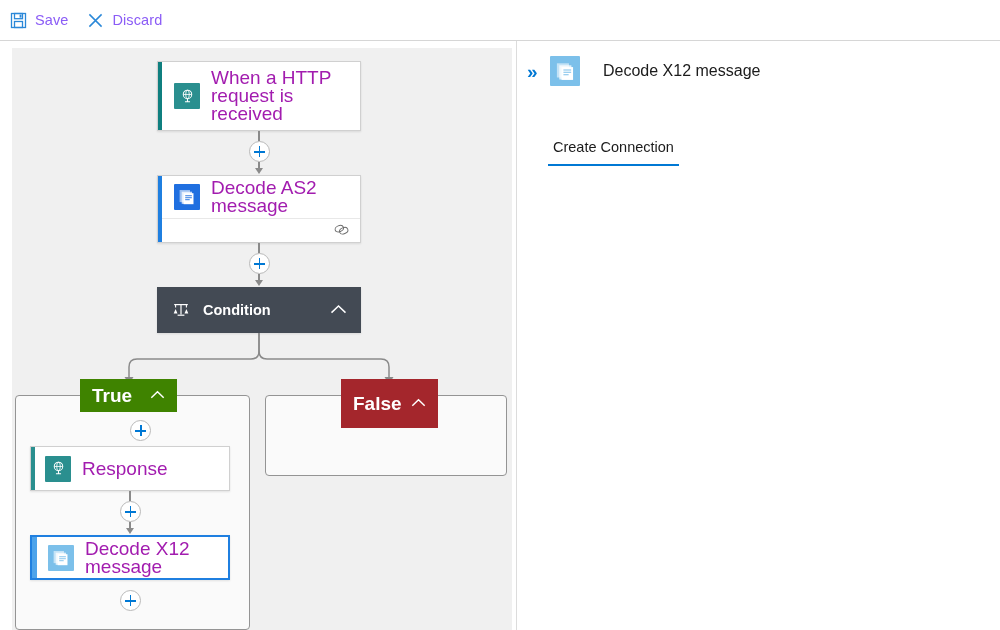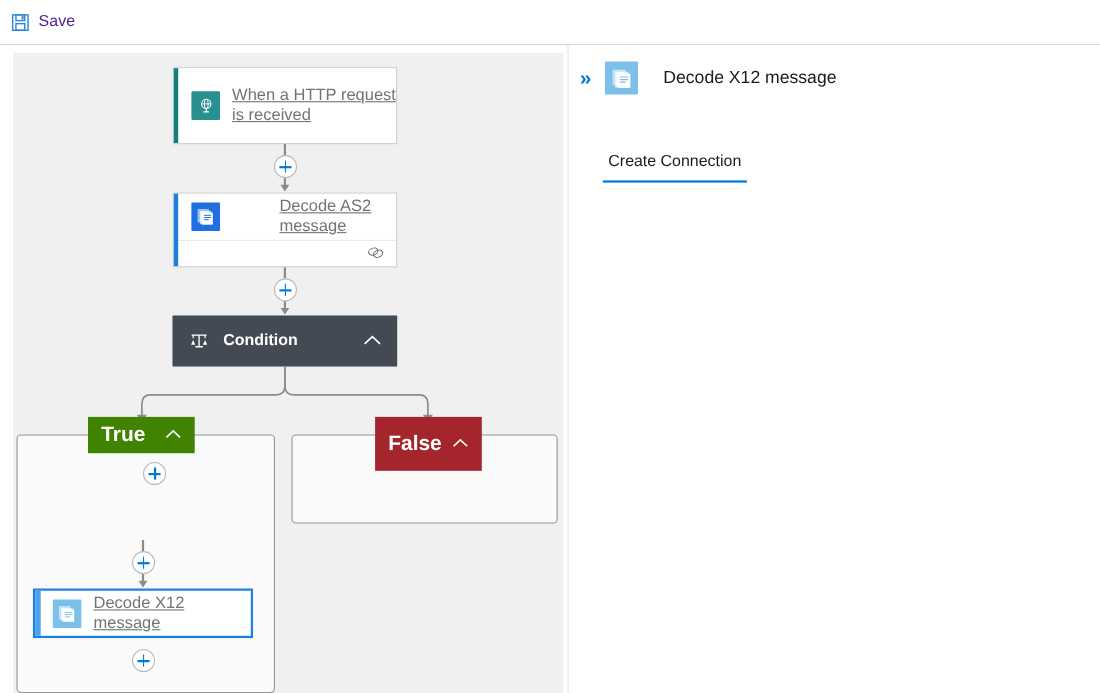--- a/index.html
+++ b/index.html
@@ -15,21 +15,21 @@
   #toolbar{
     position:absolute;left:0;top:0;width:1000px;height:40px;
     background:#ffffff;border-bottom:1px solid #d6d6d6;
     display:flex;align-items:center;
   }
   .tb-item{
     display:flex;align-items:center;height:40px;
     padding:0 9px;cursor:pointer;user-select:none;
   }
   .tb-item .tb-label{
-    font-size:14.5px;color:#4c1d95;margin-left:7px;letter-spacing:.1px;
+    font-size:14.5px;color:#8b5cf6;margin-left:7px;letter-spacing:.1px;
   }
   .tb-ico{width:19px;height:19px;display:block;}
   
   #canvas{
     position:absolute;left:12px;top:48px;width:500px;height:582px;
     background:#f0f0f0;overflow:hidden;
   }
   #divider{
     position:absolute;left:516px;top:41px;width:1px;height:589px;background:#dcdcdc;
   }
@@ -53,21 +53,21 @@
   .card{
     position:absolute;background:#ffffff;border:1px solid #d0d0d0;
     box-sizing:border-box;box-shadow:0 1px 2px rgba(0,0,0,.10);
   }
   .card .accent{position:absolute;left:0;top:0;bottom:0;width:4px;}
   .card-row{display:flex;align-items:center;height:100%;padding-left:16px;}
   .card-ico{
     width:26px;height:26px;flex:0 0 26px;border-radius:1px;
     display:flex;align-items:center;justify-content:center;
   }
-  .card-txt{font-size:15px;color:#737373;margin-left:11px;line-height:18px;text-decoration:underline;}
+  .card-txt{font-size:19px;color:#a21caf;margin-left:11px;line-height:18px;}
   
   .conn{position:absolute;}
   .conn .line{position:absolute;left:50%;margin-left:-1px;width:1.5px;background:#8a8a8a;}
   .plus{
     position:absolute;width:21px;height:21px;border-radius:50%;
     background:#ffffff;border:1px solid #b9b9b9;box-sizing:border-box;
     cursor:pointer;left:50%;margin-left:-10.5px;
   }
   .plus:before,.plus:after{content:"";position:absolute;background:#0078d4;}
   .plus:before{left:4px;top:9px;width:11px;height:1.8px;}
@@ -99,20 +99,28 @@
       <svg width="19" height="19" viewBox="0 0 19 19">
         <rect x="2.5" y="2.5" width="14" height="14" fill="none" stroke="#2b88d8" stroke-width="1.3"></rect>
         <rect x="5.5" y="2.5" width="8" height="5.2" fill="none" stroke="#2b88d8" stroke-width="1.3"></rect>
         <rect x="5.5" y="10.5" width="8" height="6" fill="none" stroke="#2b88d8" stroke-width="1.3"></rect>
         <rect x="10.6" y="3.6" width="1.9" height="3" fill="#2b88d8"></rect>
       </svg>
     </span>
     <span class="tb-label">Save</span>
   </div>
 
+  <div class="tb-item">
+    <span class="tb-ico">
+      <svg width="19" height="19" viewBox="0 0 19 19">
+        <path d="M3.4 3.4 L15.6 15.6 M15.6 3.4 L3.4 15.6" stroke="#2b88d8" stroke-width="1.5" fill="none"></path>
+      </svg>
+    </span>
+    <span class="tb-label">Discard</span>
+  </div>
 
 
 </div>
 
 <div id="canvas">
 
   <div class="card" style="left:145px;top:13px;width:204px;height:70px;">
     <div class="accent" style="background:#0f7f7f;"></div>
     <div class="card-row">
       <span class="card-ico" style="background:#2a8f8f;">
@@ -129,21 +137,21 @@
 
   <div class="conn" style="left:145px;top:83px;width:204px;height:44px;">
     <div class="line" style="top:0;height:10px;"></div>
     <div class="plus" style="top:10px;"></div>
     <div class="line" style="top:31px;height:7px;"></div>
     <div class="arrowhead" style="top:37px;"></div>
   </div>
 
   <div class="card" style="left:145px;top:127px;width:204px;height:68px;">
     <div class="accent" style="background:#1f7fe0;"></div>
-    <div style="display:flex;align-items:center;height:42px;padding-left:16px;border-bottom:1px solid #e8e8e8;gap:43px;">
+    <div style="display:flex;align-items:center;height:42px;padding-left:16px;border-bottom:1px solid #e8e8e8;">
       <span class="card-ico" style="background:#1f6fe0;">
         <svg width="18" height="18" viewBox="0 0 20 20">
           <rect x="1.8" y="2.2" width="11.5" height="13.5" fill="#ffffff" opacity=".55"></rect>
           <rect x="4.1" y="4.1" width="11.5" height="13.5" fill="#ffffff" opacity=".75"></rect>
           <rect x="6.2" y="5.8" width="11" height="12.2" fill="#ffffff"></rect>
           <path d="M8 8.6 H15.4 M8 10.8 H15.4 M8 13 H13" stroke="#1f6fe0" stroke-width="1"></path>
         </svg>
       </span>
       <span class="card-txt">Decode AS2 message</span>
     </div>
@@ -201,20 +209,34 @@
       <svg width="15" height="10" viewBox="0 0 15 10">
           <path d="M1.3 7.7 L7.5 1.8 L13.7 7.7" fill="none" stroke="#ffffff" stroke-width="1.5"></path>
         </svg>
     </span>
   </div>
 
   <div class="conn" style="left:18px;top:368px;width:221px;height:32px;">
     <div class="plus" style="top:4px;"></div>
   </div>
 
+  <div class="card" style="left:18px;top:398px;width:200px;height:45px;">
+    <div class="accent" style="background:#2a8f8f;"></div>
+    <div class="card-row" style="padding-left:14px;">
+      <span class="card-ico" style="background:#2a8f8f;">
+        <svg width="17" height="17" viewBox="0 0 20 20">
+          <circle cx="10" cy="7.6" r="5" fill="none" stroke="#ffffff" stroke-width="1.2"></circle>
+          <ellipse cx="10" cy="7.6" rx="2.1" ry="5" fill="none" stroke="#ffffff" stroke-width="1"></ellipse>
+          <path d="M5.2 7.6 H14.8" stroke="#ffffff" stroke-width="1"></path>
+          <path d="M10 12.6 V16.2 M7 16.2 H13" stroke="#ffffff" stroke-width="1.3"></path>
+        </svg>
+      </span>
+      <span class="card-txt">Response</span>
+    </div>
+  </div>
 
   <div class="conn" style="left:18px;top:443px;width:200px;height:44px;">
     <div class="line" style="top:0;height:10px;"></div>
     <div class="plus" style="top:10px;"></div>
     <div class="line" style="top:31px;height:7px;"></div>
     <div class="arrowhead" style="top:37px;"></div>
   </div>
 
   <div class="card" style="left:18px;top:487px;width:200px;height:45px;border:2px solid #1f7fe0;">
     <div class="accent" style="background:#4da3ea;width:5px;"></div>

